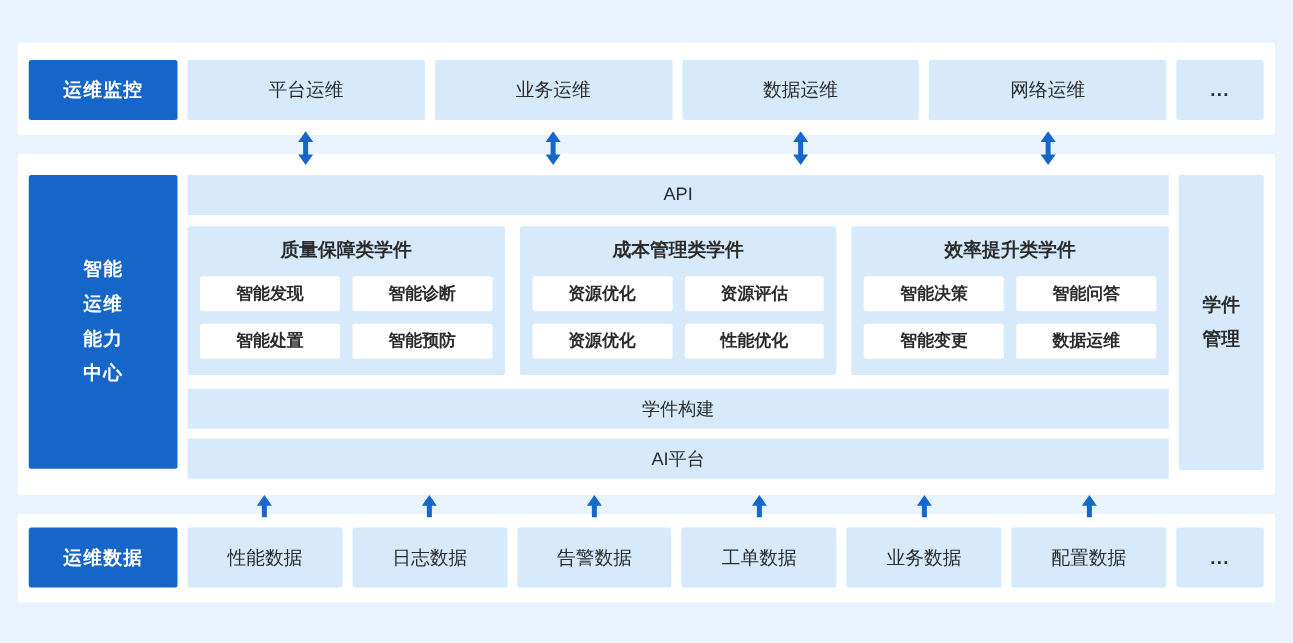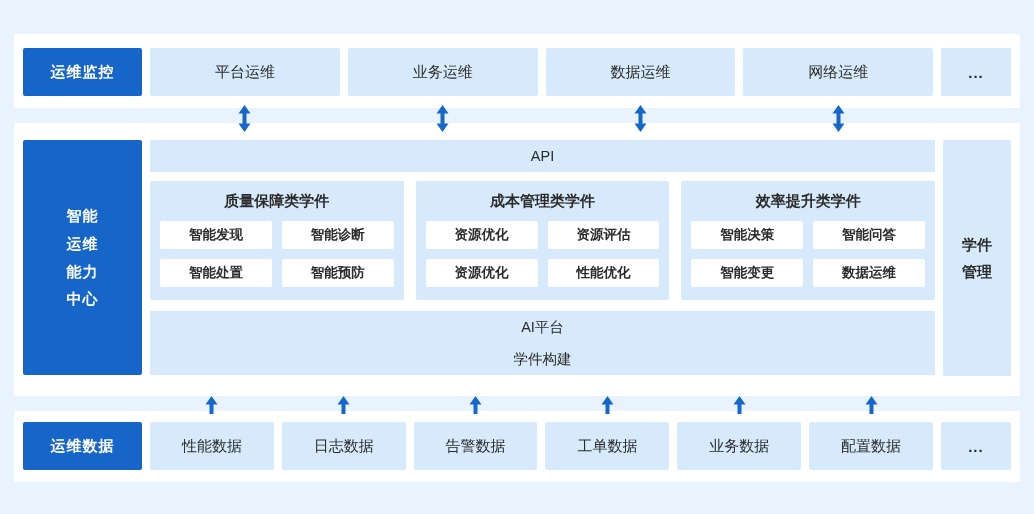--- a/index.html
+++ b/index.html
@@ -150,22 +150,22 @@
           <div class="cat-title">效率提升类学件</div>
           <div class="cat-grid">
             <div class="cat-item">智能决策</div>
             <div class="cat-item">智能问答</div>
             <div class="cat-item">智能变更</div>
             <div class="cat-item">数据运维</div>
           </div>
         </div>
       </div>
 
+      <div class="bar build-bar">学件构建</div>
       <div class="bar ai-bar">AI平台</div>
-      <div class="bar build-bar">学件构建</div>
     </div>
 
     <div class="side-panel">学件
 管理</div>
   </section>
 
   <div class="arrow-row bottom-arrows">
     <div class="arrow-cell">
       <svg width="13" height="18" viewBox="0 0 13 18" fill="currentColor">
           <rect x="4.5" y="6" width="4" height="12"></rect>

